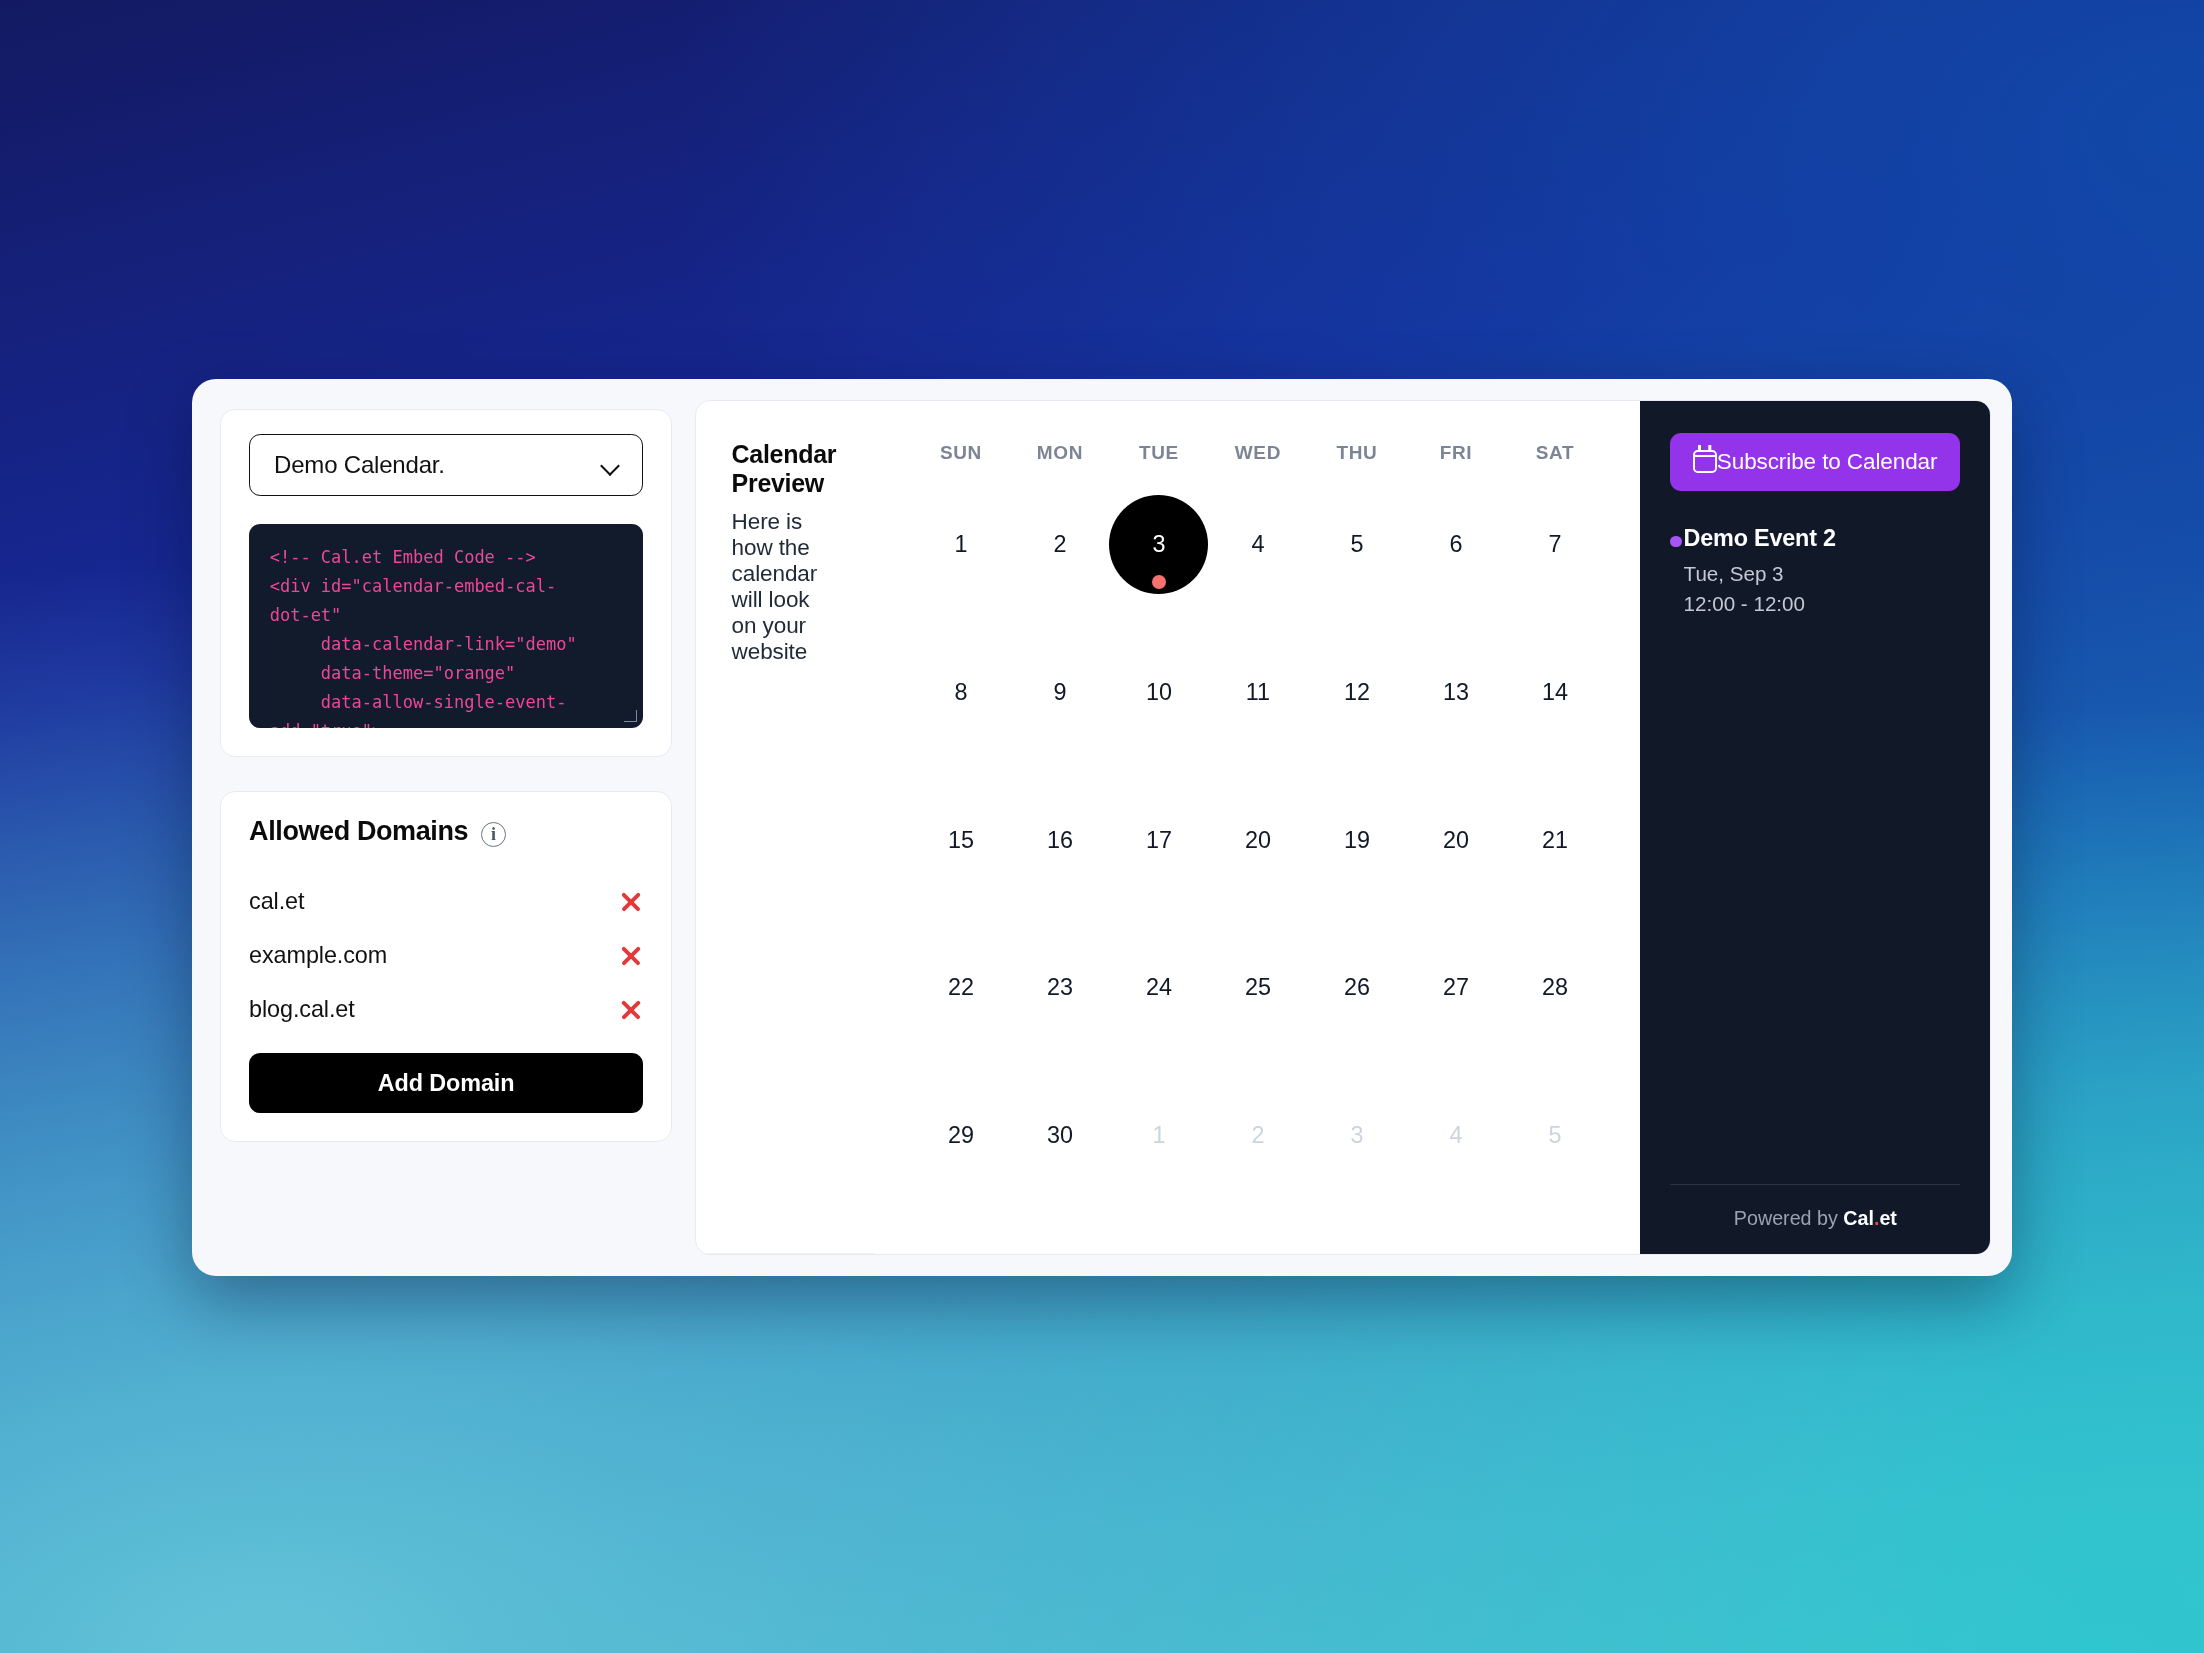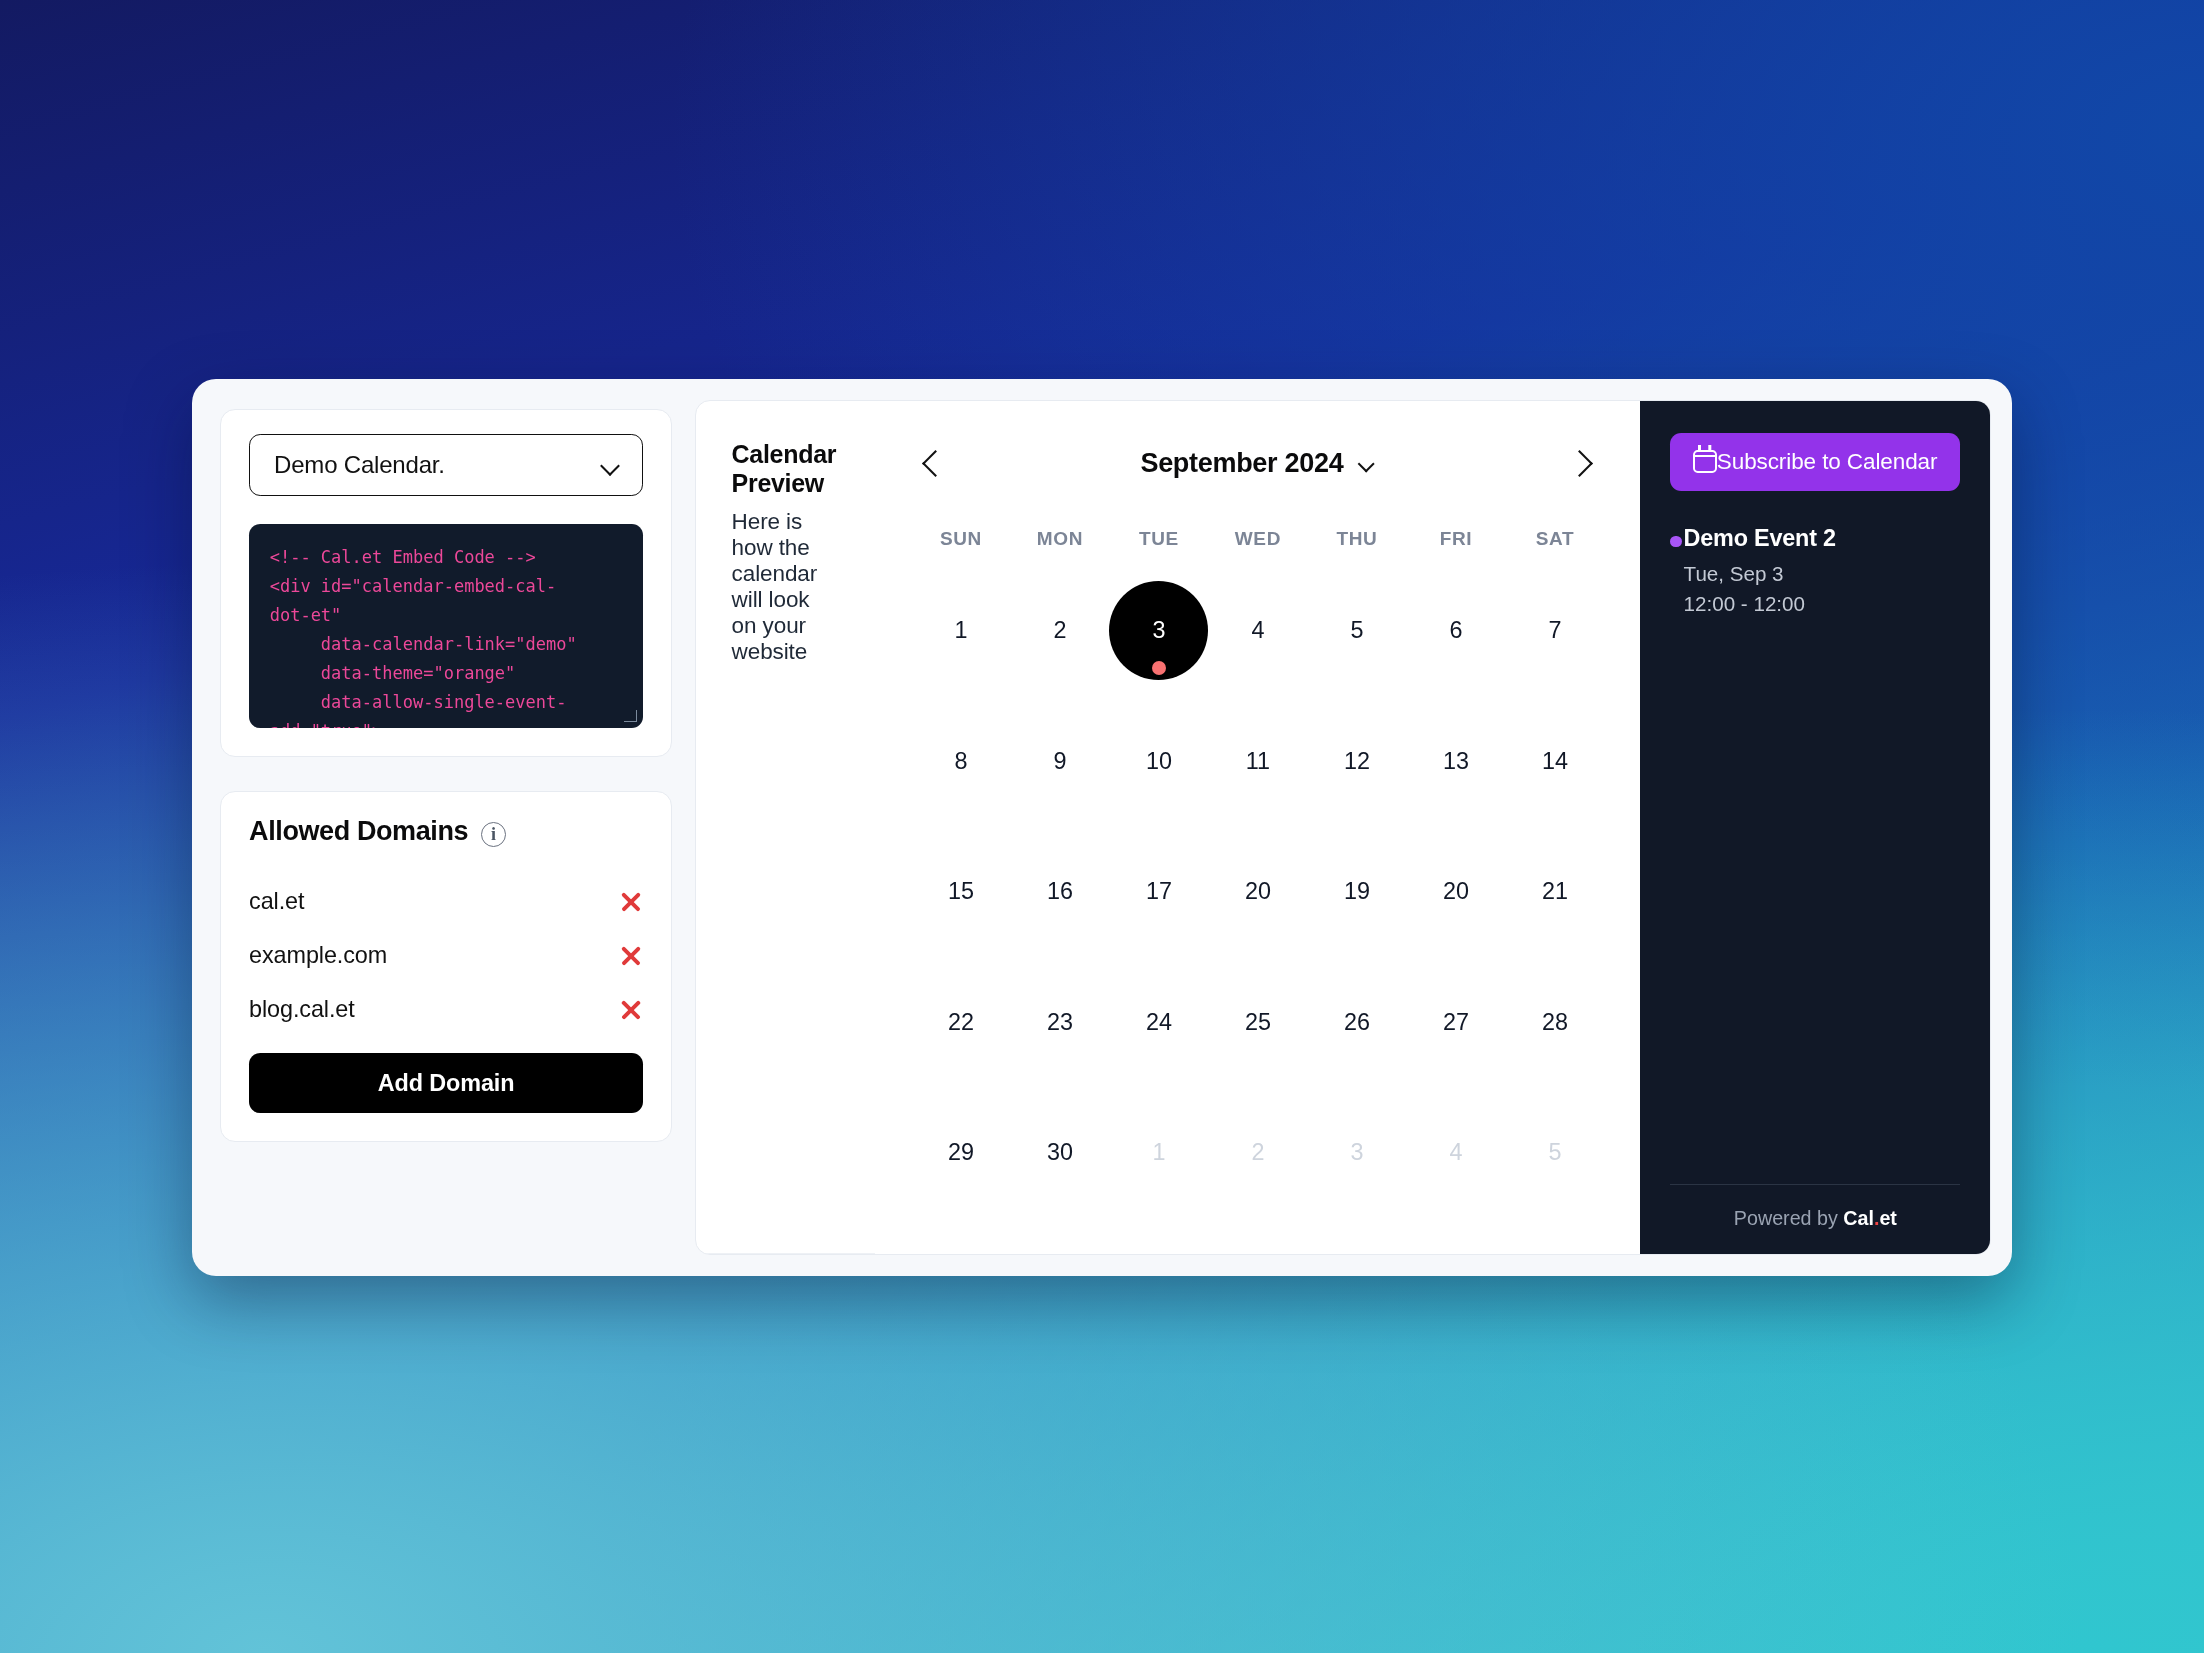--- a/index.html
+++ b/index.html
@@ -487,28 +487,20 @@
   <div class="right-col">
 
     <div class="preview-header">
       <div class="preview-title">Calendar Preview</div>
       <div class="preview-sub">Here is how the calendar will look on your website</div>
     </div>
 
     <div class="preview-body">
 
       <div class="cal-area">
-        <div class="cal-nav">
-          <span class="nav-arrow prev"></span>
-          <span class="month-label">
-            <span class="month-text">September 2024</span>
-            <span class="chev-sm"></span>
-          </span>
-          <span class="nav-arrow next"></span>
-        </div>
 
         <div class="dow-row">
             <div class="dow">SUN</div>
             <div class="dow">MON</div>
             <div class="dow">TUE</div>
             <div class="dow">WED</div>
             <div class="dow">THU</div>
             <div class="dow">FRI</div>
             <div class="dow">SAT</div>
           </div>

